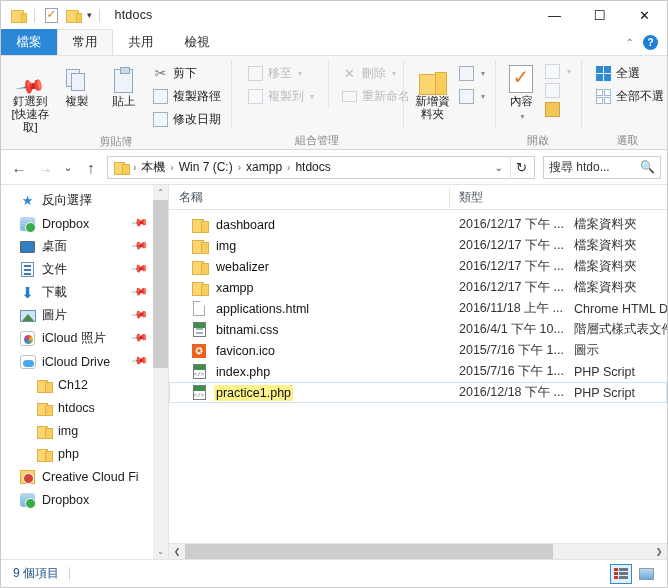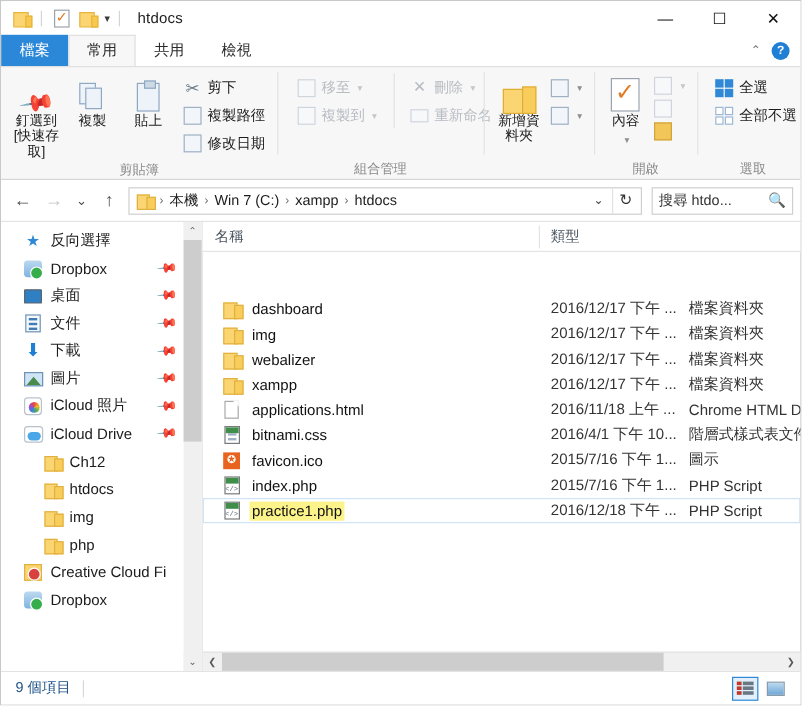--- a/index.html
+++ b/index.html
@@ -206,36 +206,36 @@
   .ni-icloudd { width:16px;height:14px;border-radius:3px;background:#fff;border:1px solid #b9c2cb; position:relative;}
   .ni-icloudd:after{content:"";position:absolute;left:2px;top:4px;width:11px;height:7px;border-radius:5px;background:#4aa8e8;}
   .ni-cc { width:15px;height:14px;background:#fbd572;border:1px solid #e0b141;position:relative;}
   .ni-cc:after{content:"";position:absolute;right:0;bottom:-1px;width:9px;height:9px;border-radius:50%;background:#d9413c;border:1.5px solid #fff;}
 
   .sb-scroll { width:15px; flex:0 0 15px; background:#f0f0f0; position:relative; }
   .sb-arrow { height:15px; display:flex; align-items:center; justify-content:center; font-size:8px; color:#6a6a6a; background:#f0f0f0; }
   .sb-thumb { position:absolute; left:0; right:0; background:#cdcdcd; }
 
   
-  .listpane { flex:1; display:flex; flex-direction:column; min-width:0; border-left:1px solid #e3e3e3;gap:33px; }
+  .listpane { flex:1; display:flex; flex-direction:column; min-width:0; border-left:1px solid #e3e3e3; }
   .colhead {
     height:25px; flex:0 0 25px; display:flex; align-items:center;
     background:#ffffff; border-bottom:1px solid #e3e3e3; font-size:12px; color:#4a5560;
   }
   .col { padding-left:10px; height:25px; display:flex; align-items:center; position:relative; }
   .col + .col:before { content:""; position:absolute; left:0; top:3px; bottom:3px; width:1px; background:#e3e3e3; }
   .col-name { width:280px; flex:0 0 280px; }
   .col-date { width:115px; flex:0 0 115px; }
   .col-type { flex:1; }
   .rows { flex:1; overflow:hidden; padding-top:4px; }
   .row { height:21px; display:flex; align-items:center; font-size:12.5px; color:#111; }
   .row.selected .cell-name-inner { background:#fcf38b; }
   .row.selected { outline:1px solid #cfe3f7; outline-offset:-1px; }
   .cell { padding-left:10px; display:flex; align-items:center; height:21px; overflow:hidden; white-space:nowrap; }
-  .cell-name { width:280px; flex:0 0 280px; gap:7px; padding-left:16px; }
+  .cell-name { width:280px; flex:0 0 280px; gap:7px; padding-left:22px; }
   .cell-name-inner { padding:1px 2px; }
   .cell-date { width:115px; flex:0 0 115px; color:#333; }
   .cell-type { flex:1; color:#333; }
   .fi { width:16px; height:16px; flex:0 0 16px; display:flex; align-items:center; justify-content:center; }
   .fi-folder { width:15px; height:13px; position:relative; }
   .fi-folder:before{ content:""; position:absolute; left:0; top:1px; width:10px; height:12px; background:#fbd572; border:1px solid #e0b141; }
   .fi-folder:after{ content:""; position:absolute; left:9px; top:3px; width:6px; height:10px; background:#f8cd5c; border:1px solid #e0b141; }
   .fi-html { width:12px; height:15px; background:#fff; border:1px solid #a9a9a9; position:relative; }
   .fi-html:after{ content:""; position:absolute; right:-1px; top:-1px; border-left:5px solid transparent; border-top:5px solid #ffffff; }
   .fi-css { width:13px; height:15px; background:#fff; border:1px solid #7a7a7a; position:relative; overflow:hidden; }

